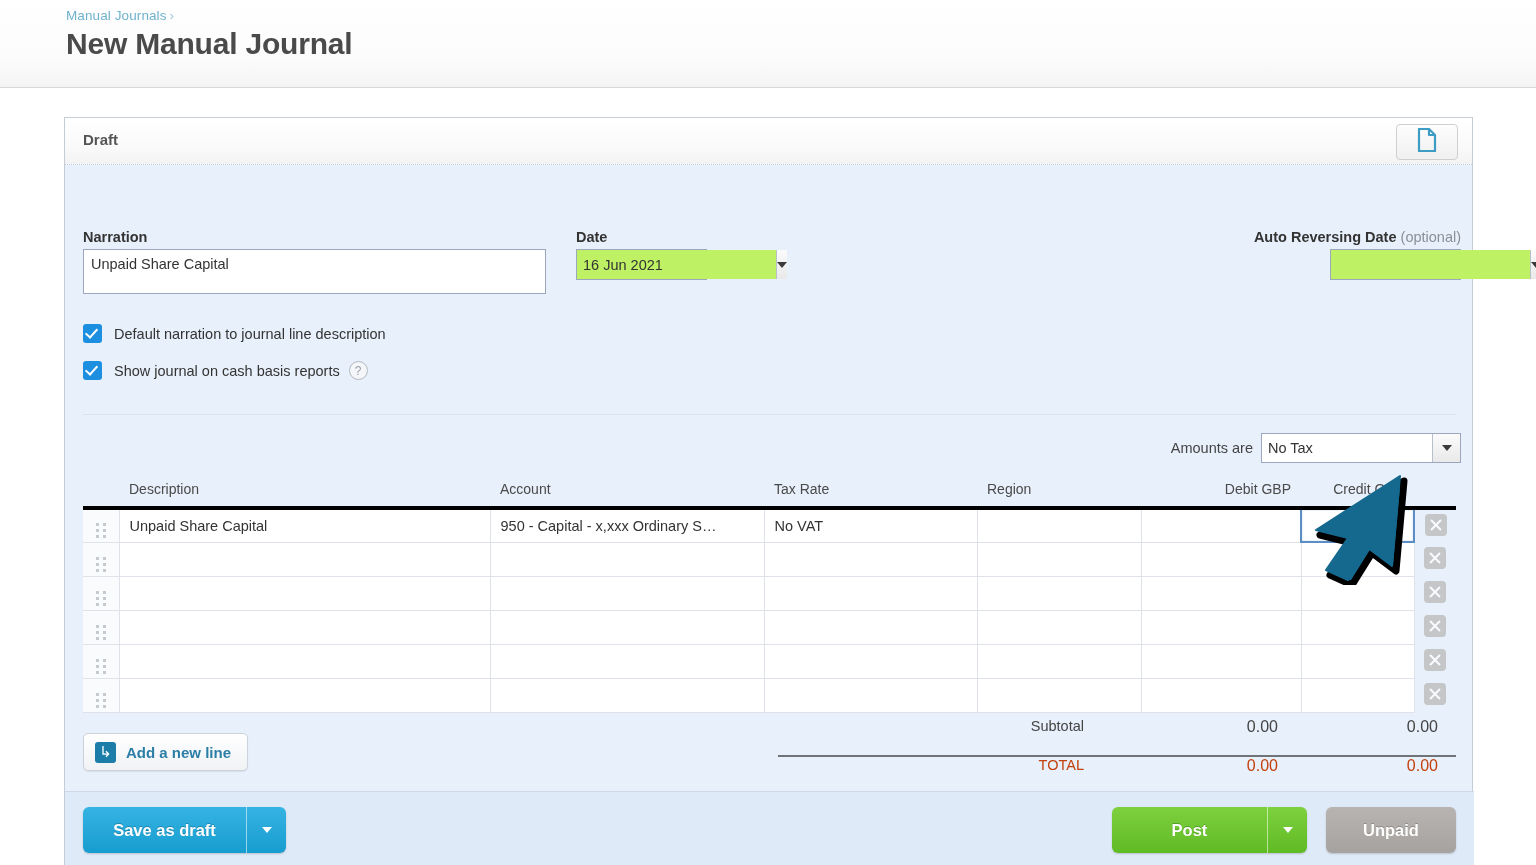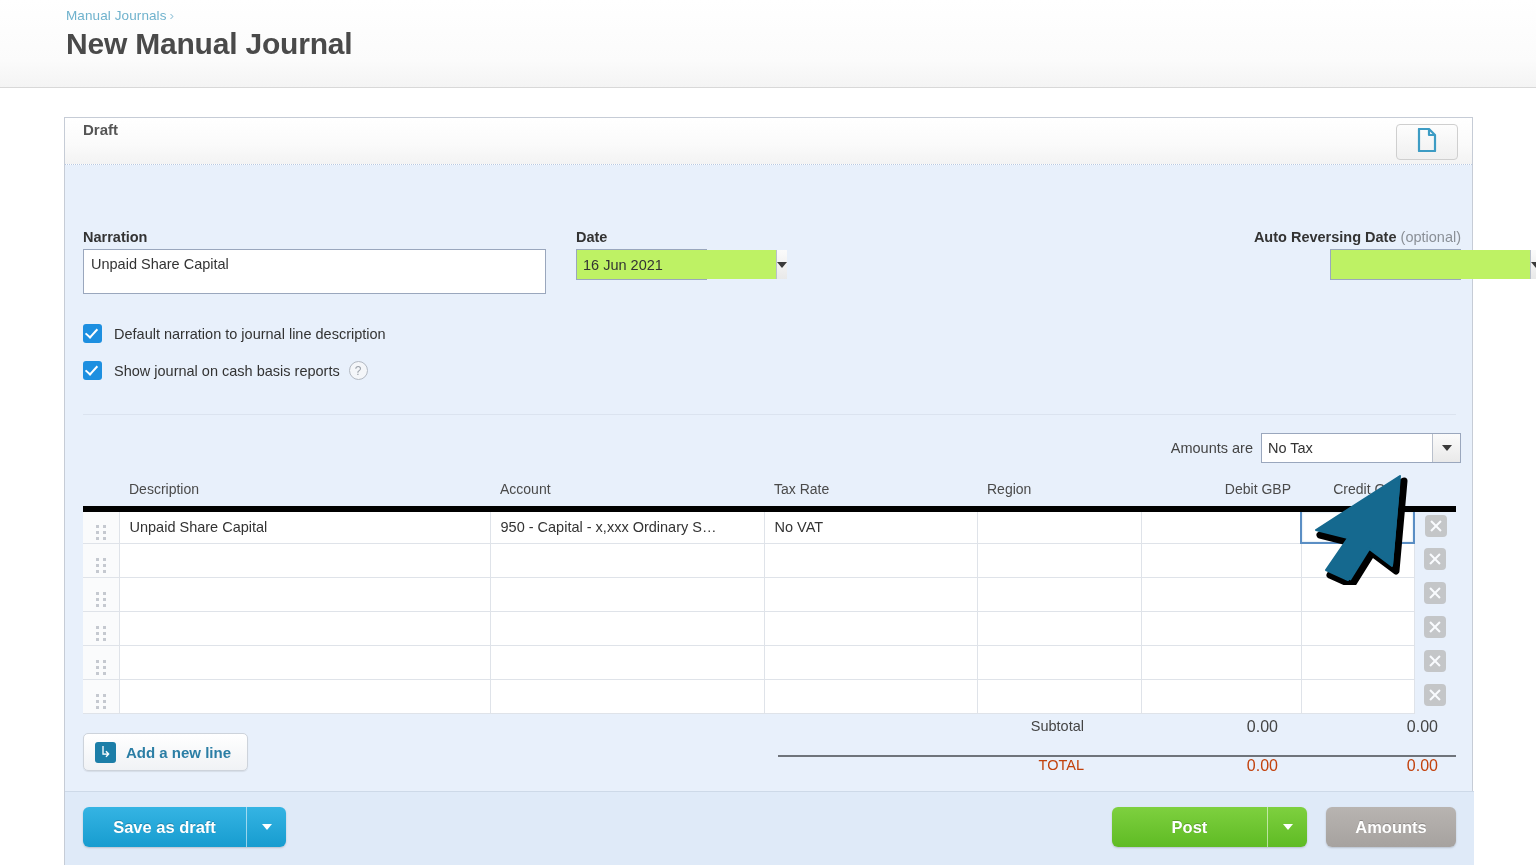--- a/index.html
+++ b/index.html
@@ -33,21 +33,21 @@
     background: #e8f0fb;
     border: 1px solid #c6ccd6;
     border-bottom: none;
   }
   .card-head {
     position: relative; height: 47px;
     background: linear-gradient(to bottom, #ffffff 0%, #fafafa 60%, #f3f3f3 100%);
     border-bottom: 1px dotted #b9c9e2;
   }
   .card-head .status {
-    position: absolute; left: 18px; top: 3px;
+    position: absolute; left: 18px; top: 13px;
     font-size: 15px; font-weight: bold; color: #555555;
   }
   .file-btn {
     position: absolute; right: 14px; top: 6px; width: 62px; height: 36px;
     background: linear-gradient(to bottom,#fdfdfd,#f0f0f0);
     border: 1px solid #cfcfcf; border-radius: 4px;
     display: flex; align-items: center; justify-content: center;
     cursor: pointer;
   }
 
@@ -129,21 +129,21 @@
   }
 
   
   .ltable {
     position: absolute; left: 18px; top: 312px; width: 1373px;
     border-collapse: collapse; table-layout: fixed;
   }
   .ltable th {
     font-size: 14px; font-weight: normal; color: #4a4a4a;
     text-align: left; padding: 4px 10px 9px 10px; background: transparent;
-    border-bottom: 6px solid #000000;
+    border-bottom: 4px solid #000000;
   }
   .ltable th.num { text-align: right; }
   .ltable td {
     height: 34px; background: #fff; border: 1px solid #dfe3e9;
     font-size: 14.5px; color: #333; padding: 0 10px; vertical-align: middle;
     overflow: hidden; white-space: nowrap;
   }
   .ltable td.handle {
     background: #fafbfc; border-left: none; border-right: 1px solid #dfe3e9;
     padding: 0; text-align: center; cursor: move;
@@ -200,21 +200,21 @@
   .rule-single { height: 2px; background: #6f747b; margin: 3px 0 0 0; }
   .rule-double { height: 1px; background: #6f747b; margin-top: 4px;
                  box-shadow: 0 3px 0 #6f747b; }
 
   
   .card-footer {
     position: absolute; left: 0; bottom: 0; width: 1409px; height: 76px;
     background: #dfeaf8; border-top: 1px solid #cdd9e8;
   }
   .btn {
-    position: absolute; height: 40px; border-radius: 6px; cursor: pointer;
+    position: absolute; height: 46px; border-radius: 6px; cursor: pointer;
     display: flex; align-items: center; box-shadow: 0 1px 2px rgba(0,0,0,.18);
   }
   .btn .btn-label {
     font-size: 16.5px; font-weight: bold; color: #fff;
     text-shadow: 0 -1px 0 rgba(0,0,0,.22);
     display: flex; align-items: center; justify-content: center; height: 100%;
   }
   .btn .split {
     width: 40px; height: 100%; display: flex; align-items: center;
     justify-content: center; border-left: 1px solid rgba(255,255,255,.55);
@@ -462,21 +462,21 @@
         <span class="caret"></span>
       </span>
     </div>
     <div class="btn btn-post">
       <span class="btn-label">Post</span>
       <span class="split">
         <span class="caret"></span>
       </span>
     </div>
     <div class="btn btn-cancel">
-      <span class="btn-label">Amounts</span>
+      <span class="btn-label">Unpaid</span>
     </div>
   </div>
 </div>
 
 <div class="cursor">
   <svg width="120" height="115" viewBox="0 0 120 115">
     <path d="M104 6 L20 60 L52 68 L30 100 L52 110 L72 78 L96 96 Z" fill="#15698f" stroke="#000000" stroke-width="7" stroke-linejoin="round" transform="translate(4,5)" opacity="1"></path>
     <path d="M104 6 L20 60 L52 68 L30 100 L52 110 L72 78 L96 96 Z" fill="#15698f" stroke="#15698f" stroke-width="2" stroke-linejoin="round"></path>
   </svg>
 </div>

